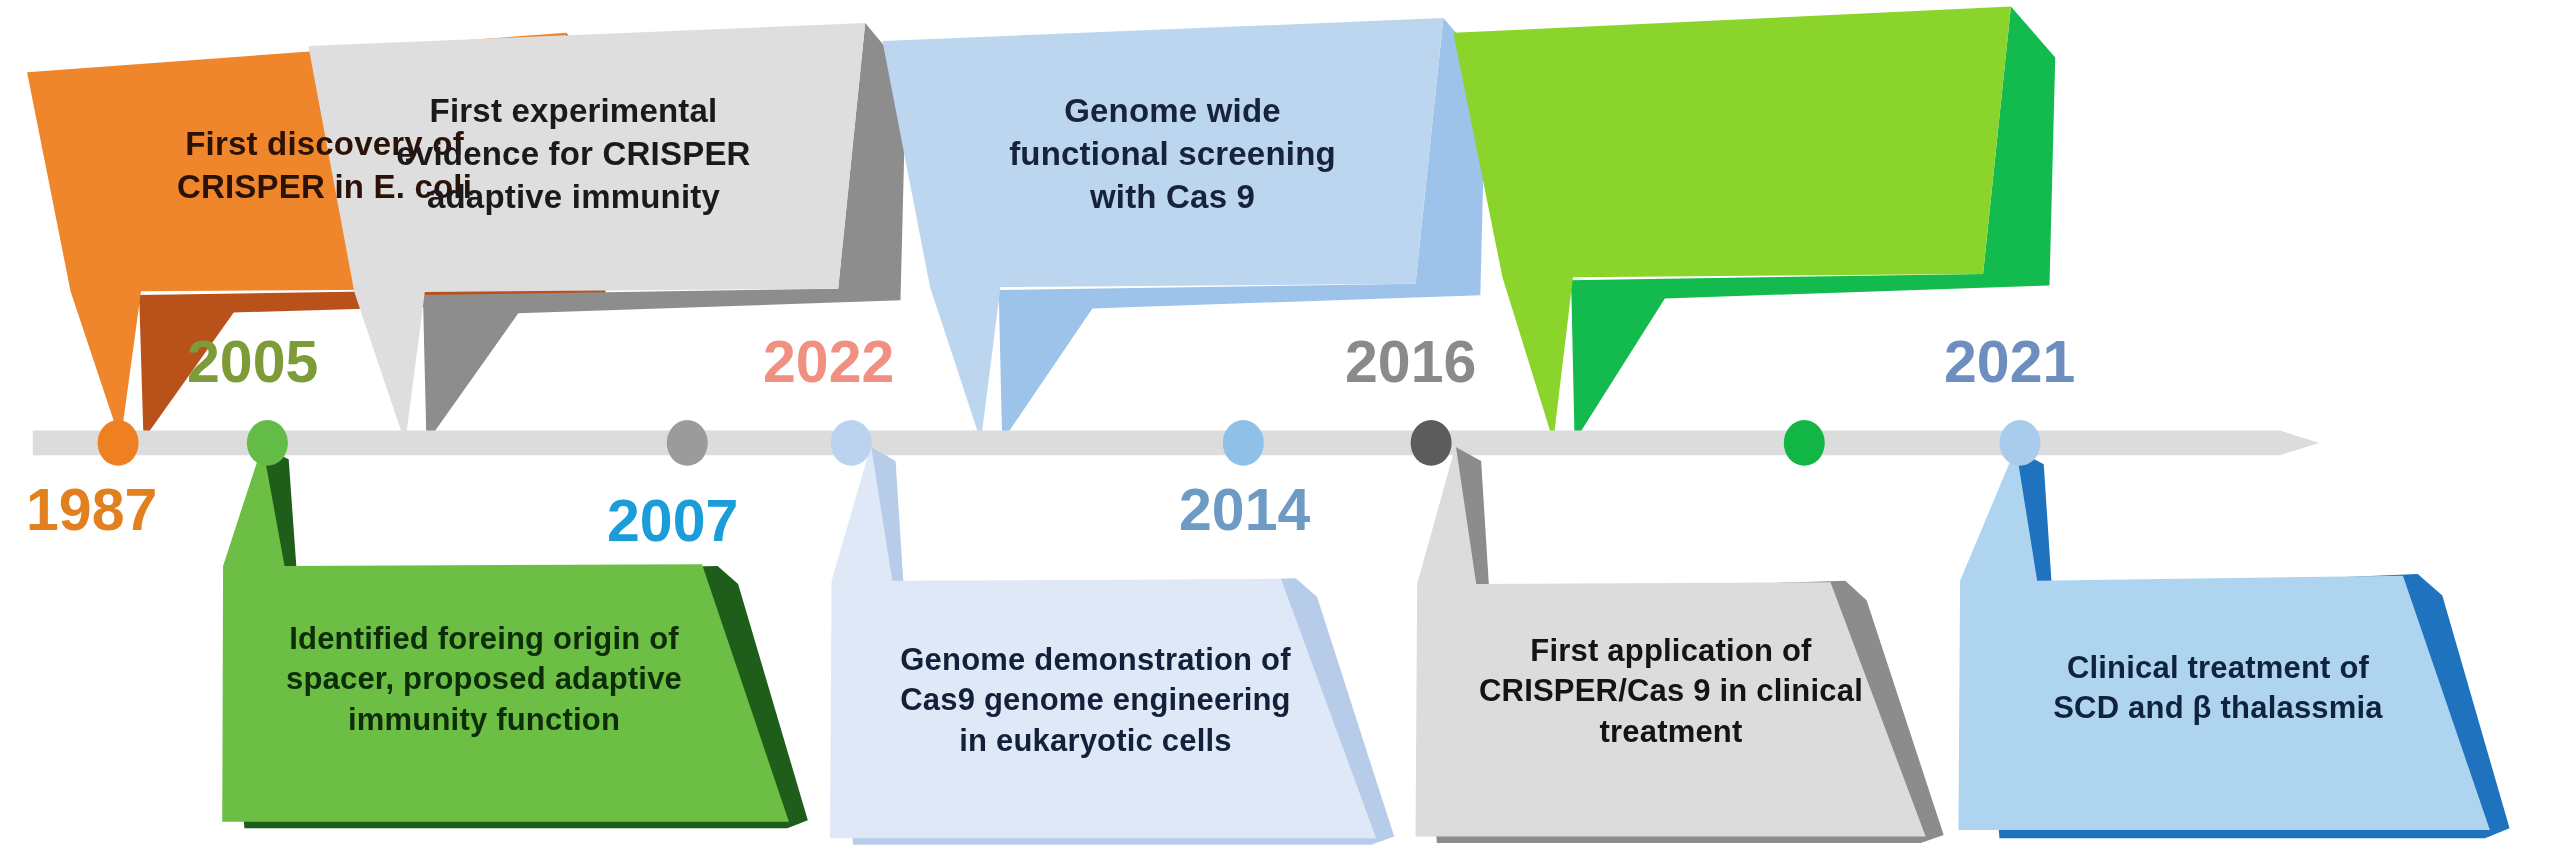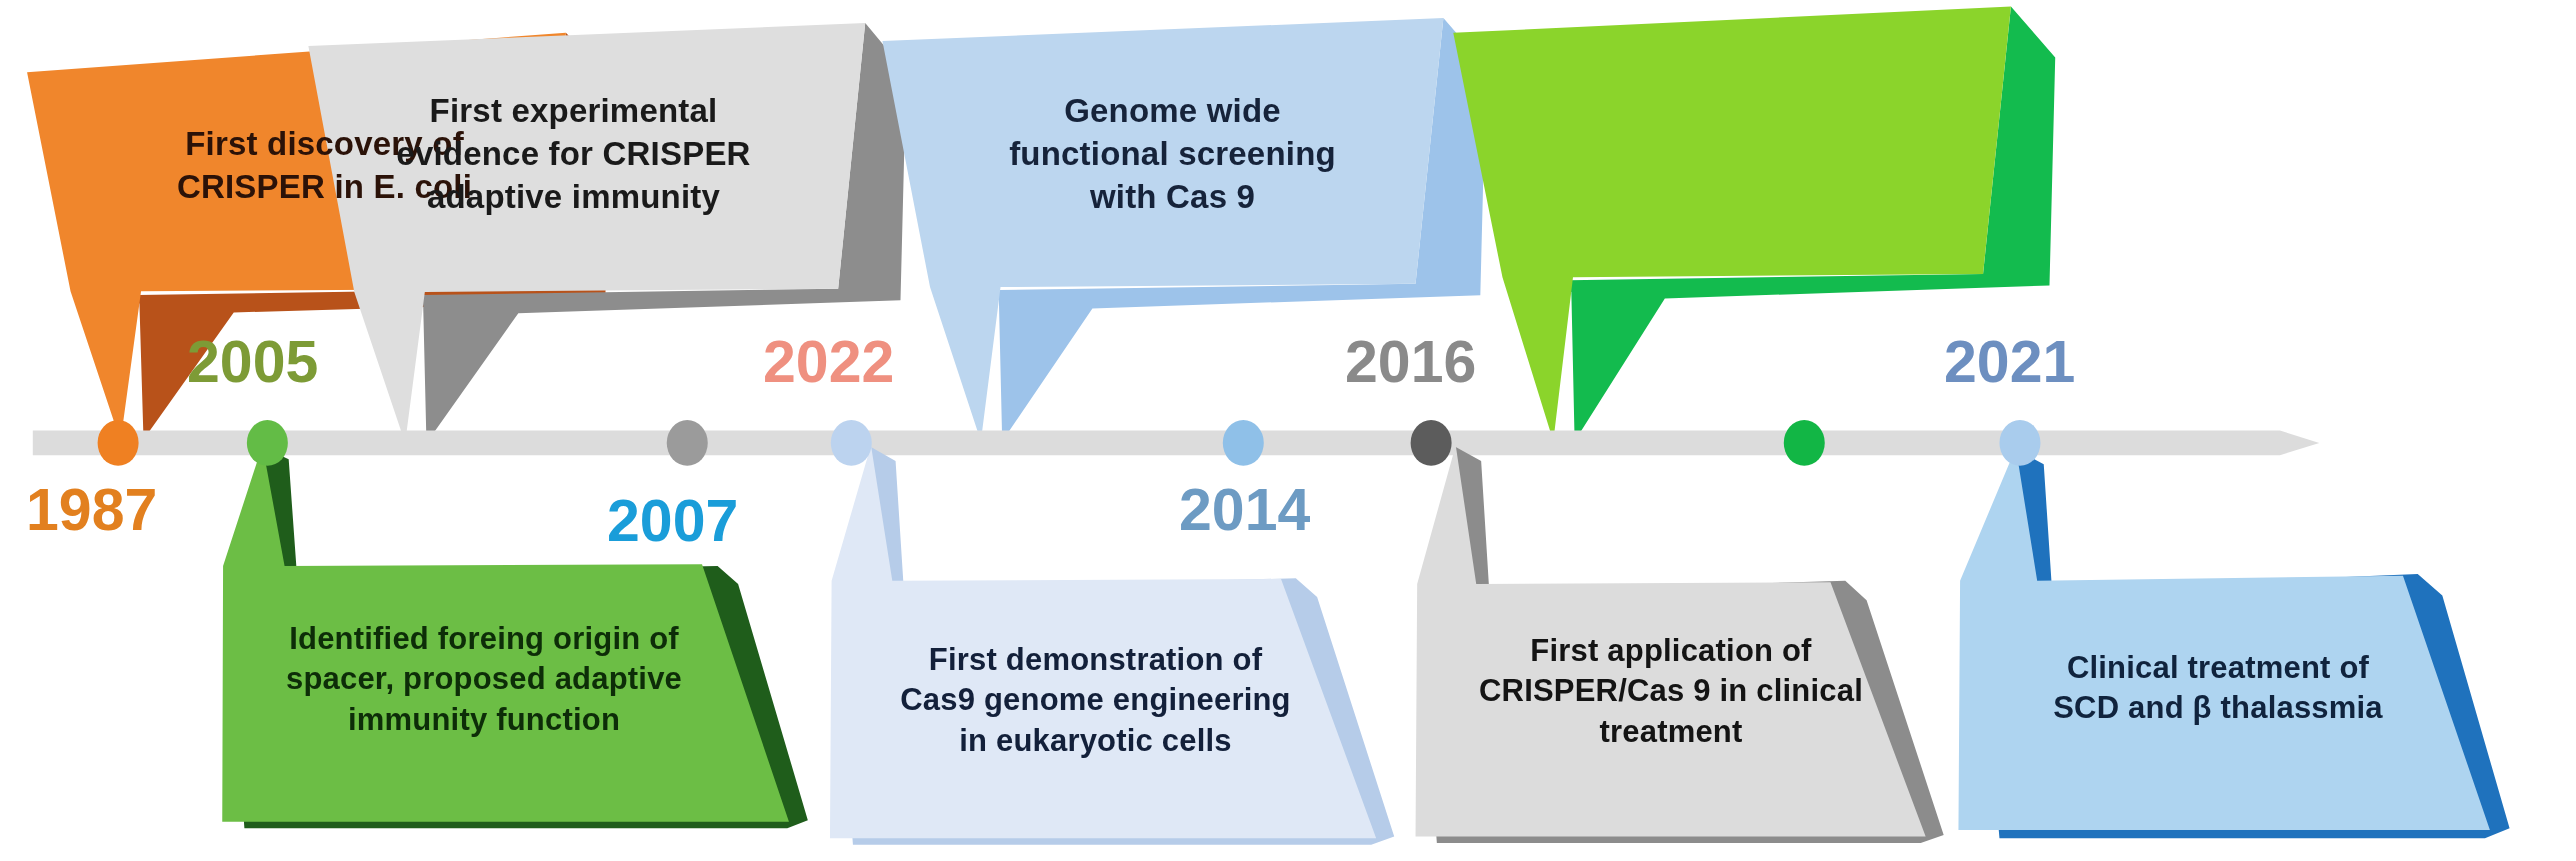--- a/index.html
+++ b/index.html
@@ -103,21 +103,21 @@
 
   <div class="calloutText" style="left:943px;top:90px;width:459px;font-size:33px;color:#16233a;">Genome wide
 functional screening
 with Cas 9</div>
 
 
   <div class="calloutText" style="left:230px;top:619px;width:508px;font-size:31px;color:#0d2d08;">Identified foreing origin of
 spacer, proposed adaptive
 immunity function</div>
 
-  <div class="calloutText" style="left:837px;top:640px;width:517px;font-size:31px;color:#13203a;">First demonstration of
+  <div class="calloutText" style="left:837px;top:640px;width:517px;font-size:31px;color:#13203a;">Genome demonstration of
 Cas9 genome engineering
 in eukaryotic cells</div>
 
   <div class="calloutText" style="left:1425px;top:631px;width:492px;font-size:31px;color:#141414;">First  application of
 CRISPER/Cas 9 in clinical
 treatment</div>
 
   <div class="calloutText" style="left:1968px;top:648px;width:500px;font-size:31px;color:#10233d;">Clinical treatment of
 SCD and β thalassmia</div>
 

